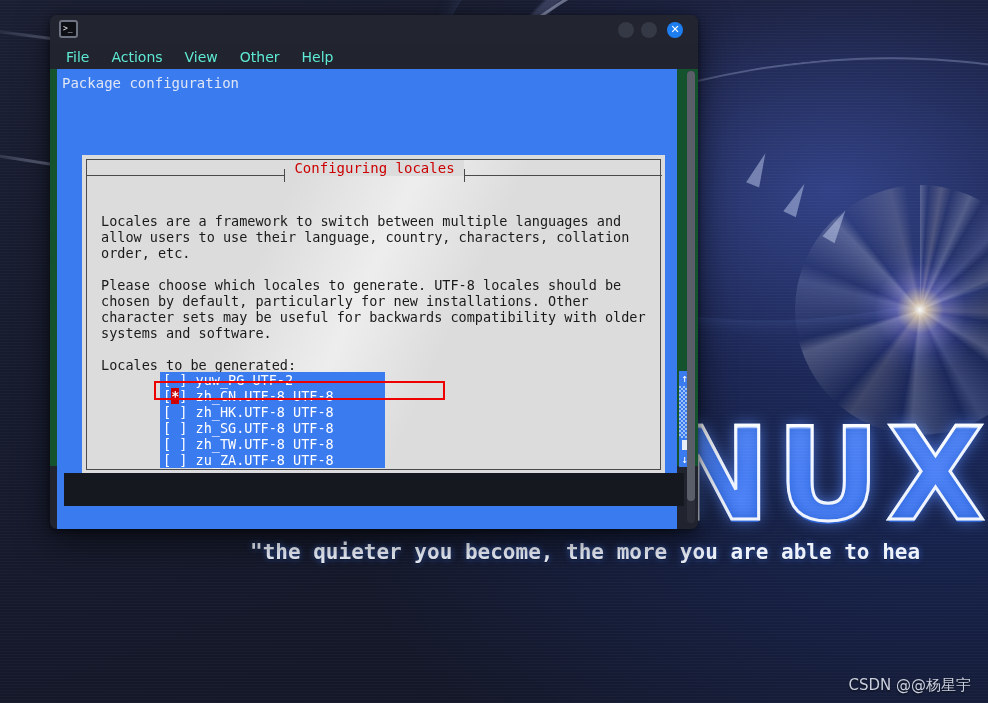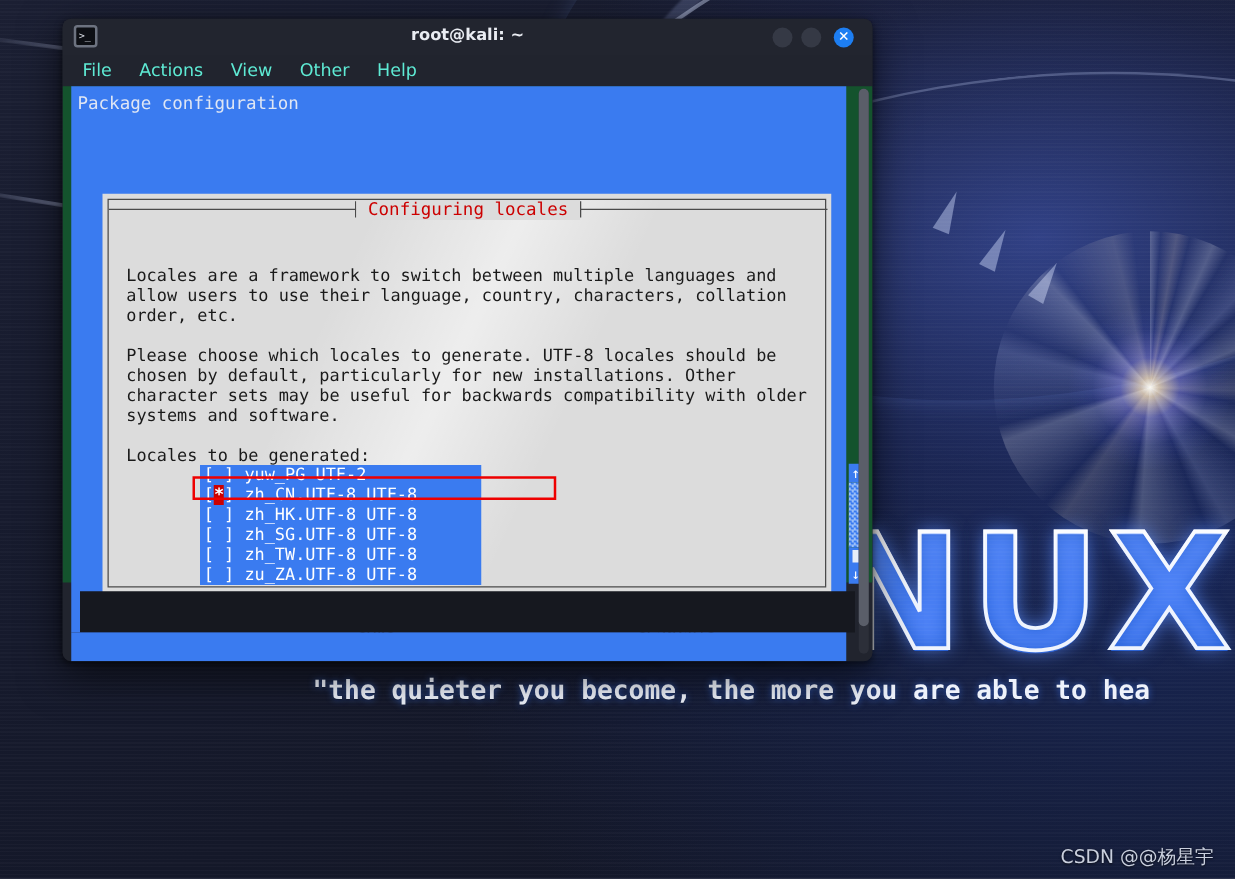--- a/index.html
+++ b/index.html
@@ -101,21 +101,21 @@
 
   
   #dialog{ position:absolute; left:25px; top:86px; width:583px; height:319px;
     background:#dcdcdc; padding:4px; }
   #dlg-inner{ position:relative; width:575px; height:311px; background:#dcdcdc;
     border:1px solid #4a4a4a; }
   #dlg-inner:before{ 
     content:""; position:absolute; inset:0; pointer-events:none;
     background:linear-gradient(115deg,rgba(255,255,255,0.0) 30%,rgba(255,255,255,0.5) 47%,rgba(255,255,255,0.0) 62%); }
 
-  #dlg-title-row{ position:absolute; left:0; top:-1px; width:575px; height:17px; display:flex; align-items:center; }
+  #dlg-title-row{ position:absolute; left:0; top:-1px; width:575px; height:17px; display:flex; align-items:flex-end; }
   .tline{ flex:1; height:1px; background:#4a4a4a; position:relative; }
   .tline:after{ content:""; position:absolute; height:13px; width:1px; background:#4a4a4a; top:-6px; }
   .tline.left:after{ right:0; }
   .tline.right:after{ left:0; }
   #dlg-title{ padding:0 9px; font-family:"DejaVu Sans Mono",monospace; font-size:14px; color:#cc0000;
     background:#dcdcdc; position:relative; z-index:2; white-space:nowrap; }
 
   #dlg-text{ position:absolute; left:14px; top:22px; width:548px;
     font-family:"DejaVu Sans Mono",monospace; font-size:13.5px; line-height:16px; color:#1a1a1a;
     white-space:pre;margin-top:31px; }
@@ -168,21 +168,20 @@
   <div id="quote">"the quieter you become, the more you are able to hea</div>
   <div id="csdn">CSDN @@杨星宇</div>
 </div>
 
 <div id="term">
 
   <div id="titlebar">
     <div id="term-icon">
         <i>&gt;_</i>
       </div>
-    <div id="title-text">root@kali: ~</div>
     <div class="wbtn" id="btn-min"></div>
     <div class="wbtn" id="btn-max"></div>
     <div class="wbtn" id="btn-close"></div>
   </div>
 
   <div id="menubar">
     <span>File</span>
     <span>Actions</span>
     <span>View</span>
     <span>Other</span>

